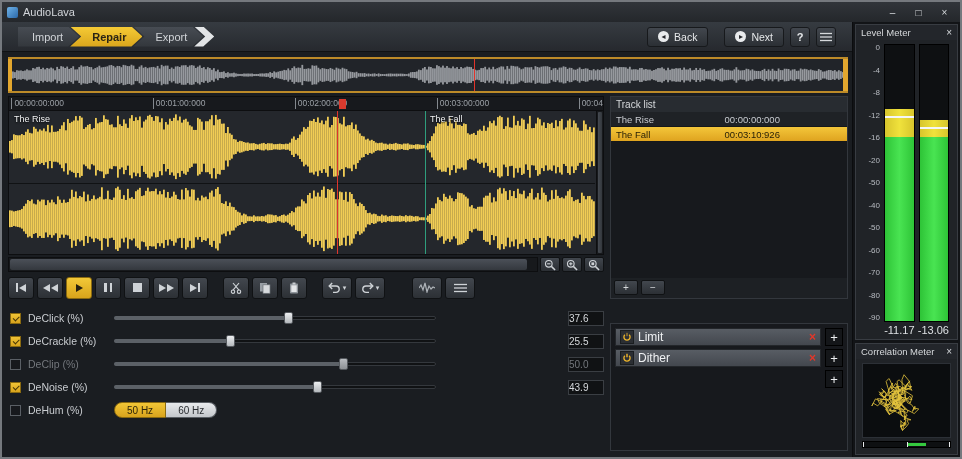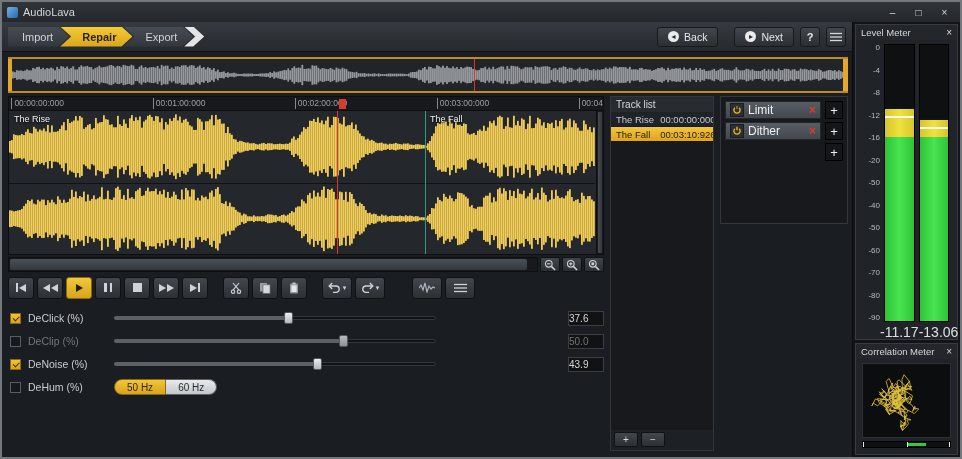--- a/index.html
+++ b/index.html
@@ -8,38 +8,38 @@
 .app{position:relative;width:962px;height:459px;border:2px solid #75797e;background:#1a1d21;display:flex;flex-direction:column;overflow:hidden;cursor:default}
 .titlebar{height:20px;flex:0 0 20px;background:linear-gradient(#31353a,#24272b);display:flex;align-items:center;padding:0 3px}
 .app-icon{width:11px;height:11px;border-radius:2px;background:linear-gradient(135deg,#6fb3e8,#2a67a8);margin:0 5px 0 2px}
 .app-title{font-size:11px;color:#d2d5d9}
 .spacer{flex:1}
 .winbtn{width:25px;height:15px;display:flex;align-items:center;justify-content:center;font-size:10px;color:#d6d9dc;margin-left:1px;background:transparent;border:none}
 .content{flex:1;display:flex;min-height:0}
 .left{flex:1;display:flex;flex-direction:column;min-width:0}
 .meters{width:108px;flex:0 0 108px;display:flex;flex-direction:column;background:#121417;padding:2px;gap:3px;border-left:1px solid #0b0c0e}
 
-.toolbar{height:30px;flex:0 0 30px;background:linear-gradient(#363b41,#26292e);border-bottom:1px solid #101214;display:flex;align-items:center;padding:0 6px}
+.toolbar{height:30px;flex:0 0 30px;background:linear-gradient(#363b41,#26292e);border-bottom:1px solid #101214;display:flex;align-items:center;padding:0 16px}
 .wtab{height:20px;display:flex;align-items:center;padding:0 16px 0 14px;font-size:11px;color:#d2d5d9;background:linear-gradient(#474c53,#33373c);clip-path:polygon(0 0,calc(100% - 11px) 0,100% 50%,calc(100% - 11px) 100%,0 100%);cursor:pointer;border:none}
 .wtab.notch{clip-path:polygon(0 0,calc(100% - 11px) 0,100% 50%,calc(100% - 11px) 100%,0 100%,11px 50%);margin-left:-9px;padding-left:22px}
 .wtab.active{background:linear-gradient(#f5ca35,#d9a51c);color:#2a2415;font-weight:bold}
 .wtab-tip{width:20px;height:20px;background:#e2e4e6;clip-path:polygon(0 0,calc(100% - 11px) 0,100% 50%,calc(100% - 11px) 100%,0 100%,11px 50%);margin-left:-9px}
 .navbtn{height:20px;display:flex;align-items:center;gap:5px;background:linear-gradient(#42474e,#2b2f34);border:1px solid #17191c;border-radius:3px;padding:0 10px;font-size:10.5px;color:#e6e8ea;margin-left:16px;cursor:pointer}
 .circ{width:11px;height:11px;border-radius:50%;background:#e9ebed;color:#24262a;font-size:8px;line-height:11px;text-align:center}
 .sqbtn{width:20px;height:20px;background:linear-gradient(#42474e,#2b2f34);border:1px solid #17191c;border-radius:3px;color:#e6e8ea;font-size:11px;font-weight:bold;margin-left:6px;display:flex;align-items:center;justify-content:center;cursor:pointer;padding:0}
 
 .main{flex:1;display:flex;flex-direction:column;padding:5px 4px 6px 6px;min-height:0}
 .overview{height:36px;flex:0 0 36px;position:relative;background:#212429;border-top:2px solid #bc8a28;border-bottom:2px solid #bc8a28;margin-bottom:3px}
 .overview svg{position:absolute;inset:0;width:100%;height:100%}
 .ov-handle{position:absolute;top:0;bottom:0;width:4px;background:#e3a72e;z-index:2}
 .ov-handle.l{left:0}.ov-handle.r{right:0;width:5px}
 .ov-playhead{position:absolute;top:0;bottom:0;width:1px;background:#e0342b;z-index:3}
 .mid{flex:1;display:flex;gap:6px;min-height:0}
 .editor-col{width:596px;flex:0 0 596px;display:flex;flex-direction:column;min-height:0}
-.right-col{flex:1;display:flex;flex-direction:row;gap:6px;min-width:0}
+.right-col{flex:1;display:flex;flex-direction:column;gap:24px;min-width:0}
 
 .timeline{height:14px;flex:0 0 14px;position:relative;background:#17191d;border:1px solid #0d0e10;border-bottom:none;overflow:hidden}
 .tick{position:absolute;top:1px;font-size:8.5px;color:#9ba0a6;border-left:1px solid #83888e;padding-left:2px;line-height:11px;white-space:nowrap}
 .tl-ph{position:absolute;top:2px;width:7px;height:10px;background:#d93a2e;z-index:2}
 .wave-area{flex:1;position:relative;background:#24272c;border:1px solid #0d0e10;min-height:0;overflow:hidden}
 .chan{position:absolute;left:0;width:calc(100% - 8px);height:calc(50% - 2px)}
 #wave1{top:1px}#wave2{top:calc(50% + 1px)}
 .chan-div{position:absolute;left:0;width:calc(100% - 8px);top:50%;height:1px;background:#101214}
 .track-label{position:absolute;top:3px;font-size:9px;color:#f2f3f4;text-shadow:0 1px 2px #000;z-index:5}
 .boundary{position:absolute;top:0;bottom:0;width:1px;background:#2f9e7d;z-index:2}
@@ -111,21 +111,21 @@
 .corr-panel .panel-title,.level-panel .panel-title{background:#23262b;font-size:9.5px}
 .meter-body{flex:1;display:flex;padding:4px 8px 2px 4px;min-height:0}
 .scale{width:24px;flex:0 0 24px;display:flex;flex-direction:column;justify-content:space-between;align-items:flex-end;font-size:8px;color:#b8bcc2;padding-right:4px}
 .scale div{line-height:8px}
 .bars{flex:1;display:flex;gap:4px}
 .mbar{flex:1;position:relative;background:#0e1012;border:1px solid #000}
 .fg{position:absolute;left:0;right:0;bottom:0;background:linear-gradient(90deg,#2ec437,#49e452,#2ec437)}
 .fy{position:absolute;left:0;right:0;background:linear-gradient(90deg,#d7c52c,#f0e23c,#d7c52c)}
 .pk{position:absolute;left:0;right:0;height:2px;background:#f4f6f8}
 .meter-values{height:13px;flex:0 0 13px;display:flex;margin:0 8px 2px 24px}
-.meter-values span{flex:1;text-align:right;font-size:14px;color:#dde0e3}
+.meter-values span{flex:1;text-align:right;font-size:11px;color:#dde0e3}
 .corr-scope{flex:1;margin:4px 6px 3px;background:#0b0d0f;border:1px solid #2c3036;position:relative;overflow:hidden}
 .corr-scope svg{position:absolute;inset:0;width:100%;height:100%}
 .corr-bar{height:7px;flex:0 0 7px;margin:0 6px 6px;background:#0e1012;border:1px solid #000;position:relative}
 .cseg{position:absolute;left:50%;width:22%;top:1px;bottom:1px;background:#35c93f}
 .ctick{position:absolute;top:0;bottom:0;width:1px;background:#e8eaec}
 </style>
 </head>
 <body>
 
 <div class="app">
@@ -1341,20 +1341,30 @@
               <div class="srow">
                 <span class="chk checked"></span>
                 <span class="slabel">DeClick (%)</span>
                 <div class="slider">
                     <span class="strack"></span>
                     <span class="sfill" style="width: 54%;"></span>
                     <span class="sthumb" style="left: calc(54% - 4px);"></span>
                   </div>
                 <span class="sval">37.6</span>
               </div>
+              <div class="srow">
+                <span class="chk checked"></span>
+                <span class="slabel">DeCrackle (%)</span>
+                <div class="slider">
+                    <span class="strack"></span>
+                    <span class="sfill" style="width: 36%;"></span>
+                    <span class="sthumb" style="left: calc(36% - 4px);"></span>
+                  </div>
+                <span class="sval">25.5</span>
+              </div>
               <div class="srow disabled">
                 <span class="chk"></span>
                 <span class="slabel">DeClip (%)</span>
                 <div class="slider">
                     <span class="strack"></span>
                     <span class="sfill" style="width: 71%;"></span>
                     <span class="sthumb" style="left: calc(71% - 4px);"></span>
                   </div>
                 <span class="sval">50.0</span>
               </div>

